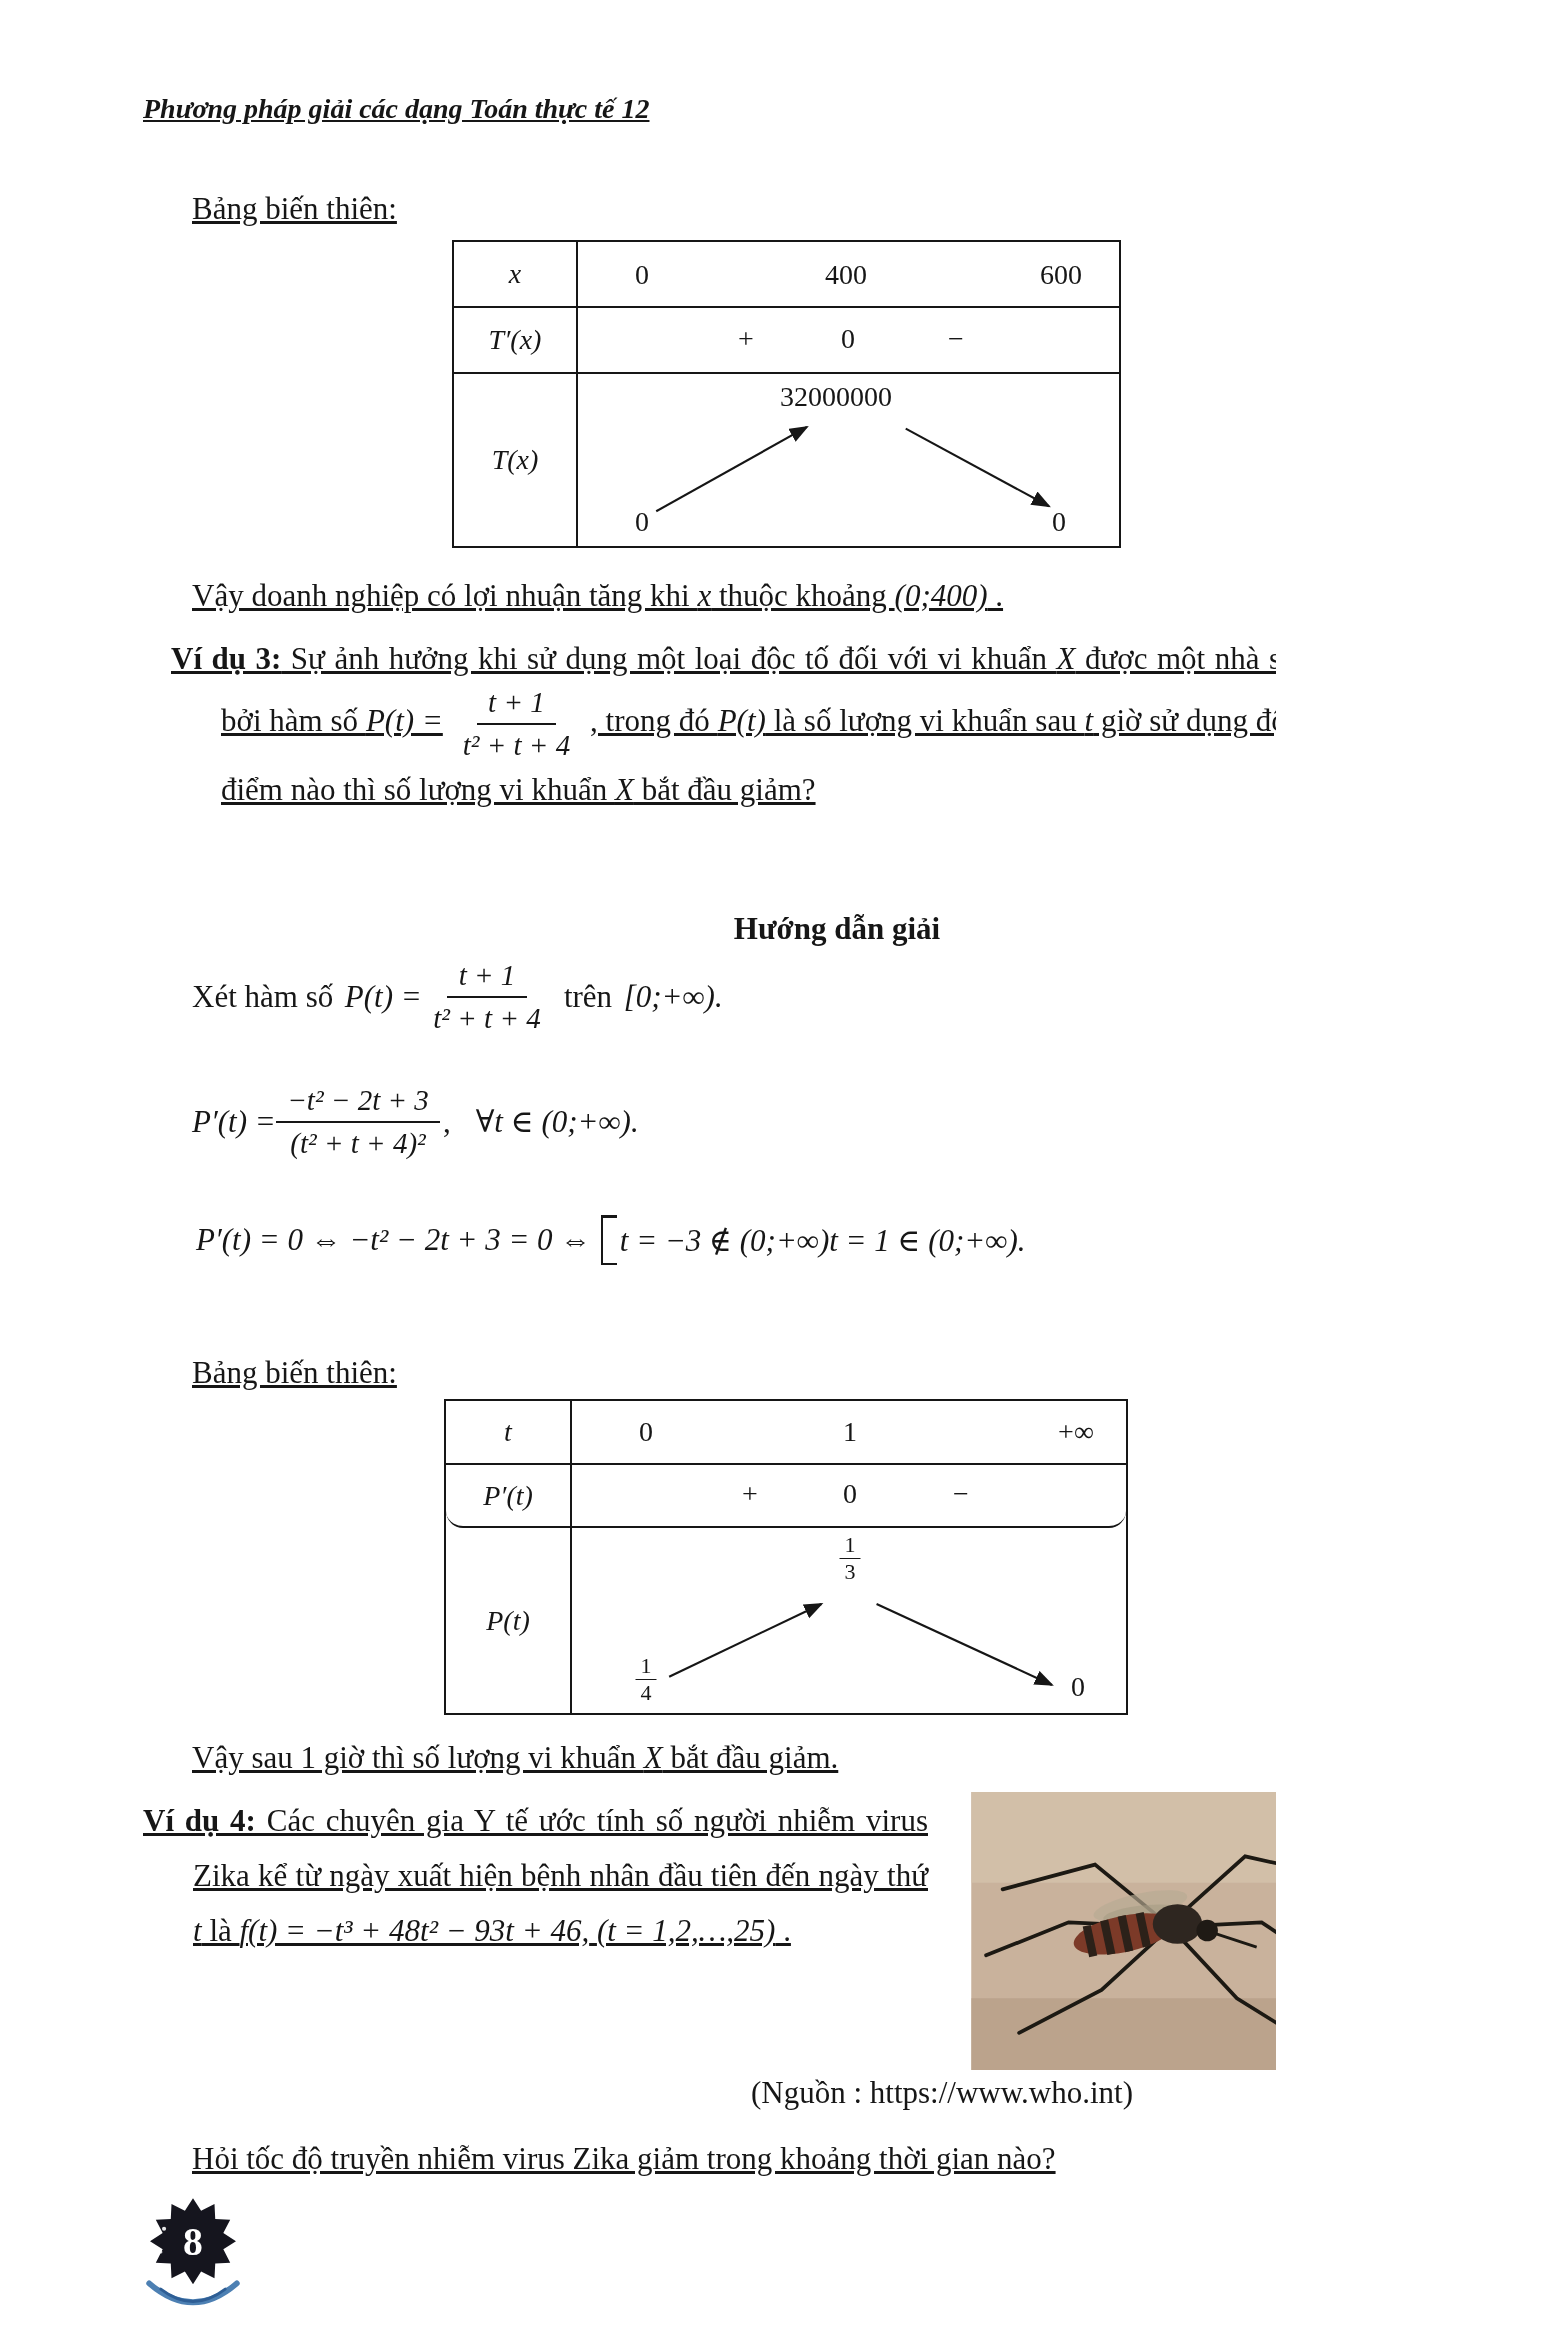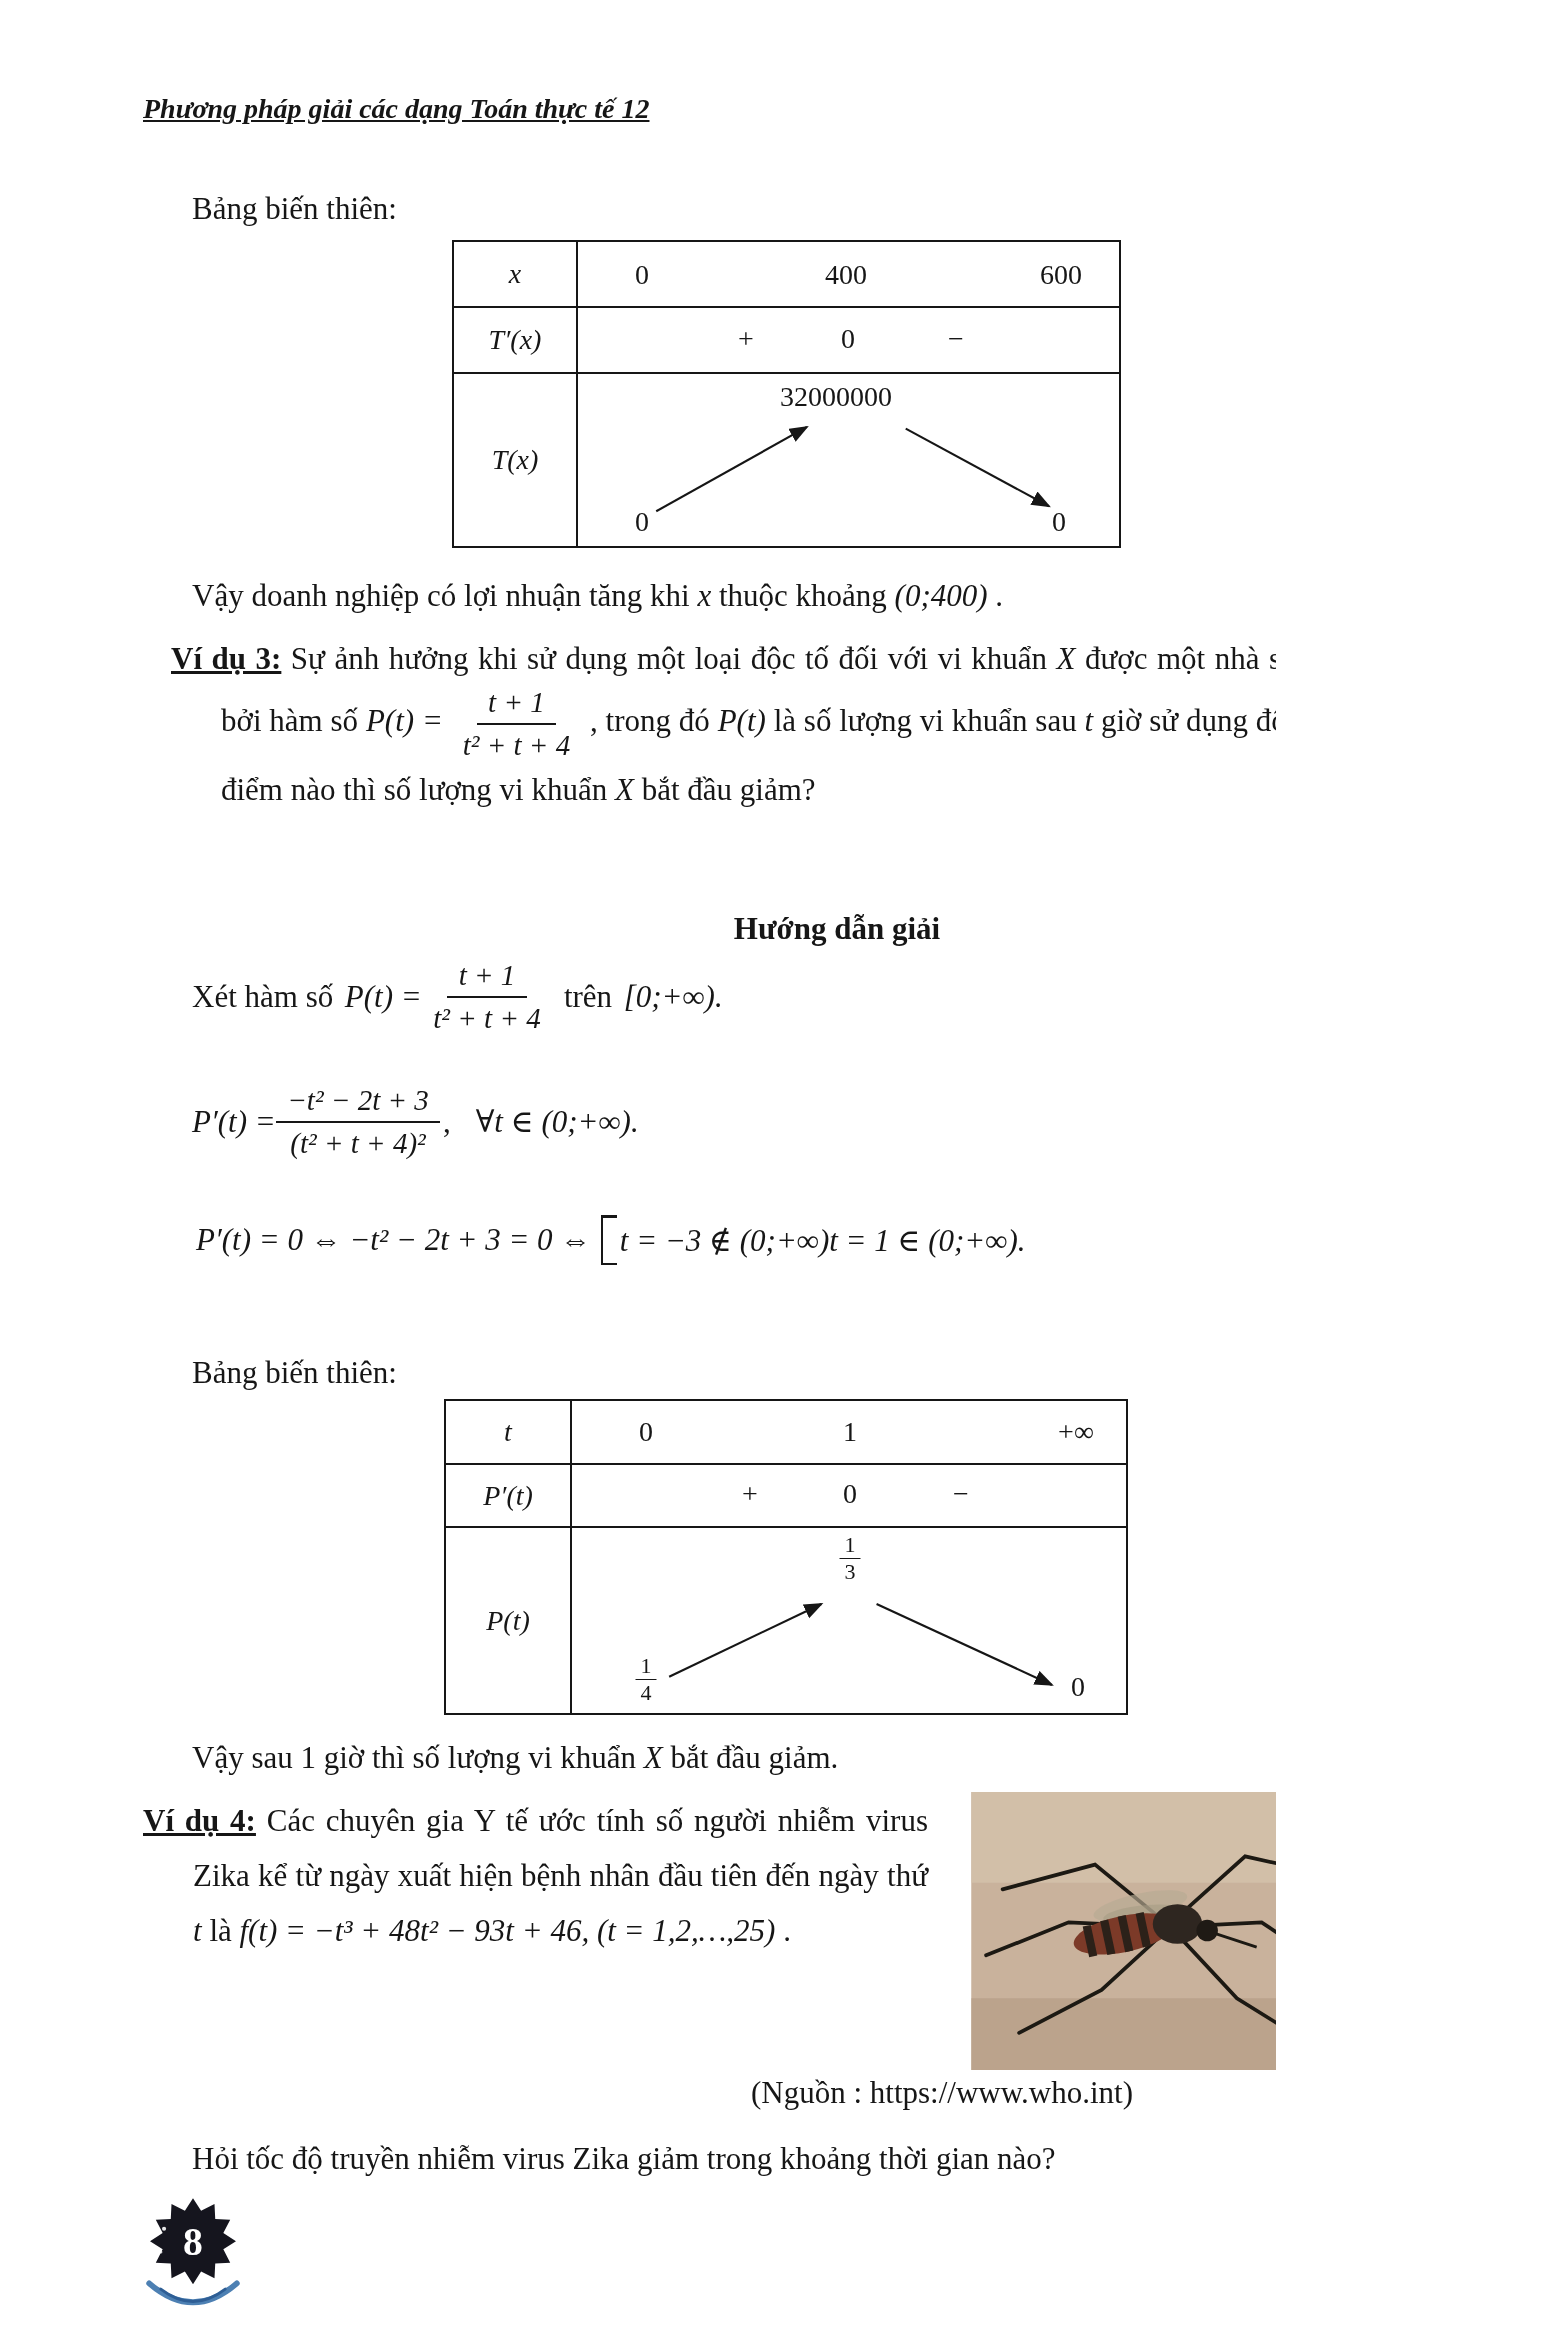--- a/index.html
+++ b/index.html
@@ -2,21 +2,21 @@
 <html style="font-size:13.2px"><head>
 <meta charset="utf-8">
 <style>
   * { margin:0; padding:0; box-sizing:border-box; }
   html,body { background:#ffffff; }
   .page {
     position:relative; width:1276px; height:2342px; background:#ffffff;
     font-family:"Liberation Serif","DejaVu Serif",serif; color:#161616; overflow:hidden;
   }
   .abs { position:absolute; }
-  .body-text { font-size:31px; line-height:51px; }
+  .body-text { font-size:31px; line-height:51px;text-decoration:underline; }
   .math { font-style:italic; font-family:"Liberation Serif","DejaVu Serif",serif; }
   .exlabel { font-weight:700; text-decoration:underline; }
   .hang { padding-left:50px; text-indent:-50px; text-align:justify; }
   .center { text-align:center; }
 
   
   .header-line { font-size:28px; font-weight:700; font-style:italic; text-decoration:underline; }
 
   
   .frac { display:inline-flex; flex-direction:column; align-items:center; vertical-align:middle;
@@ -146,21 +146,21 @@
 
   <div class="vtable" style="left:444px; top:1399px; width:684px;">
     <div class="vt-row bb" style="height:64px;">
       <div class="vt-head" style="width:126px;">t</div>
       <div class="vt-vals">
         <span class="vv" style="left:74px; top:15px;">0</span>
         <span class="vv" style="left:278px; top:15px;">1</span>
         <span class="vv" style="left:504px; top:15px;">+∞</span>
       </div>
     </div>
-    <div class="vt-row bb" style="height:63px;">
+    <div class="vt-row bb" style="height:63px;border-radius:17px;">
       <div class="vt-head" style="width:126px;">P′(t)</div>
       <div class="vt-vals">
         <span class="vv" style="left:178px; top:13.2px;">+</span>
         <span class="vv" style="left:278px; top:13.2px;">0</span>
         <span class="vv" style="left:389px; top:13.2px;">−</span>
       </div>
     </div>
     <div class="vt-row" style="height:185px;">
       <div class="vt-head" style="width:126px;">P(t)</div>
       <div class="vt-vals">

